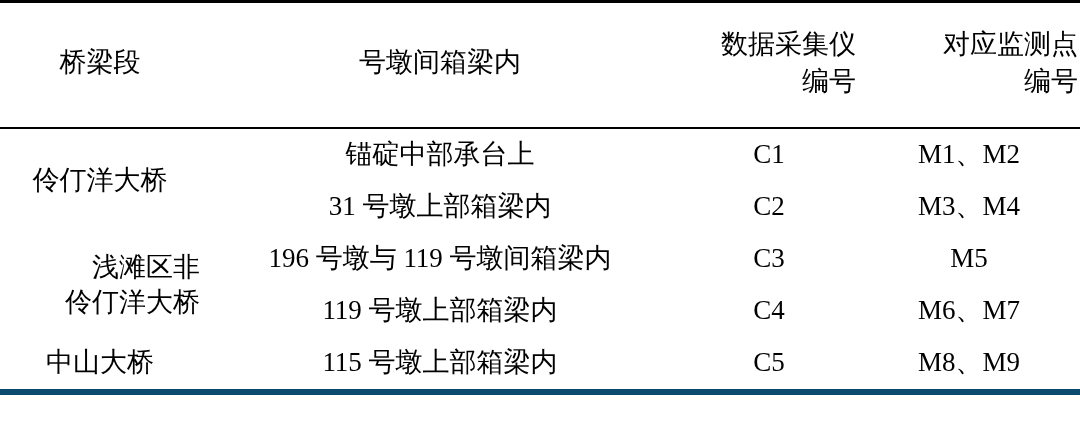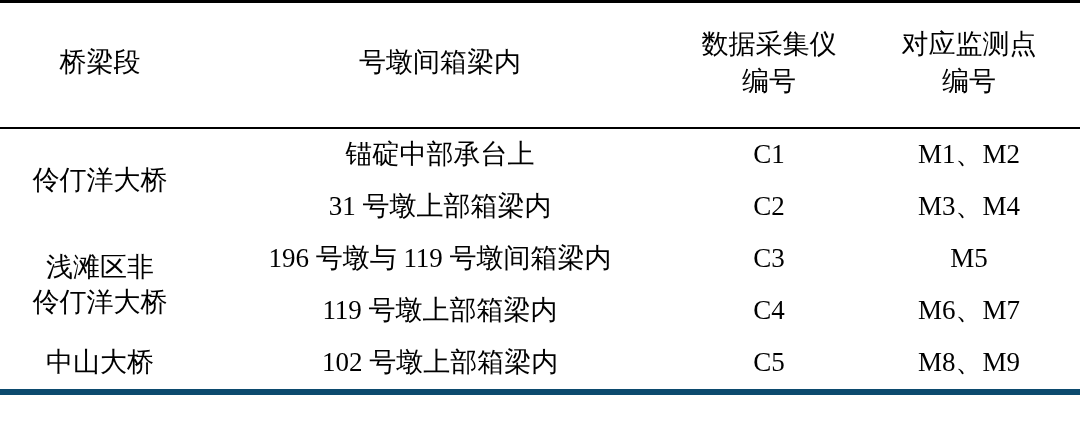--- a/index.html
+++ b/index.html
@@ -55,20 +55,21 @@
     line-height: 1.3;
     padding: 2px 2px;
   }
   .col-seg { width: 200px; }
   .col-loc { width: 480px; }
   .col-num { width: 178px; }
   .col-pt  { width: 222px; }
 
   .hdr-two-line {
     display: block;
+    text-align: right;
   }
   .seg-cell {
     vertical-align: middle;
   }
   .nowrap { white-space: nowrap; }
 </style>
 </head>
 <body>
 
 <div class="table-wrap">
@@ -121,19 +122,19 @@
       </tr>
 
       <tr>
         <td>119 号墩上部箱梁内</td>
         <td>C4</td>
         <td>M6、M7</td>
       </tr>
 
       <tr>
         <td class="rule-bottom seg-cell">中山大桥</td>
-        <td class="rule-bottom">102 号墩上部箱梁内</td>
+        <td class="rule-bottom">115 号墩上部箱梁内</td>
         <td class="rule-bottom">C5</td>
         <td class="rule-bottom">M8、M9</td>
       </tr>
     </tbody>
   </table>
 </div>
 
 </body></html>

